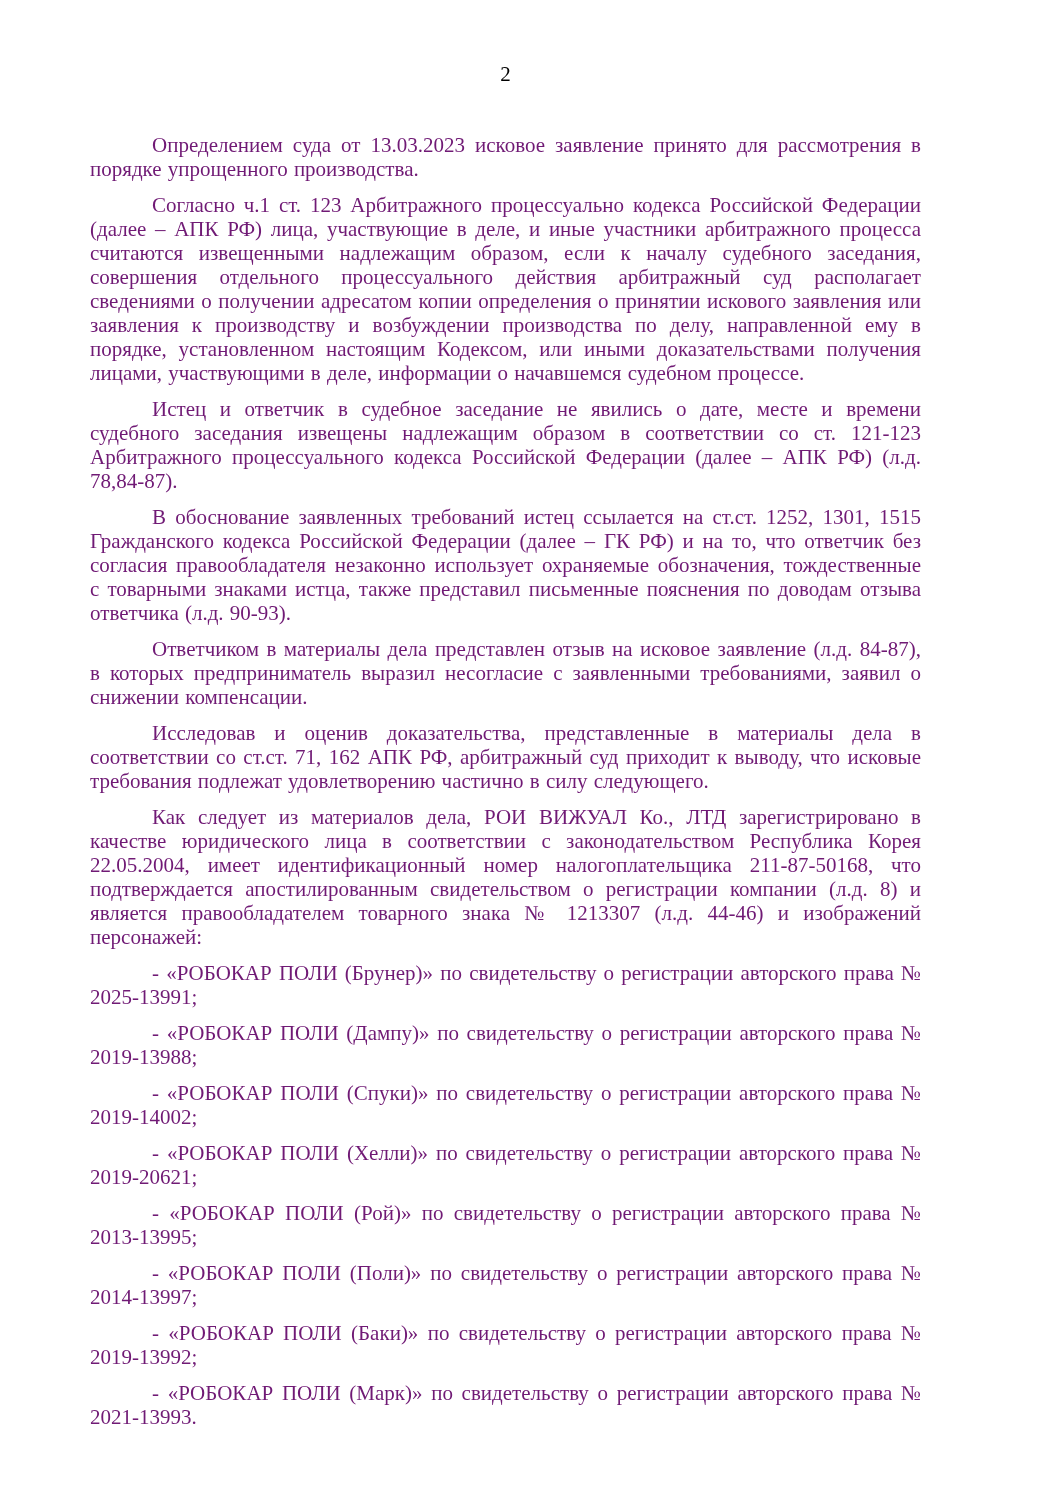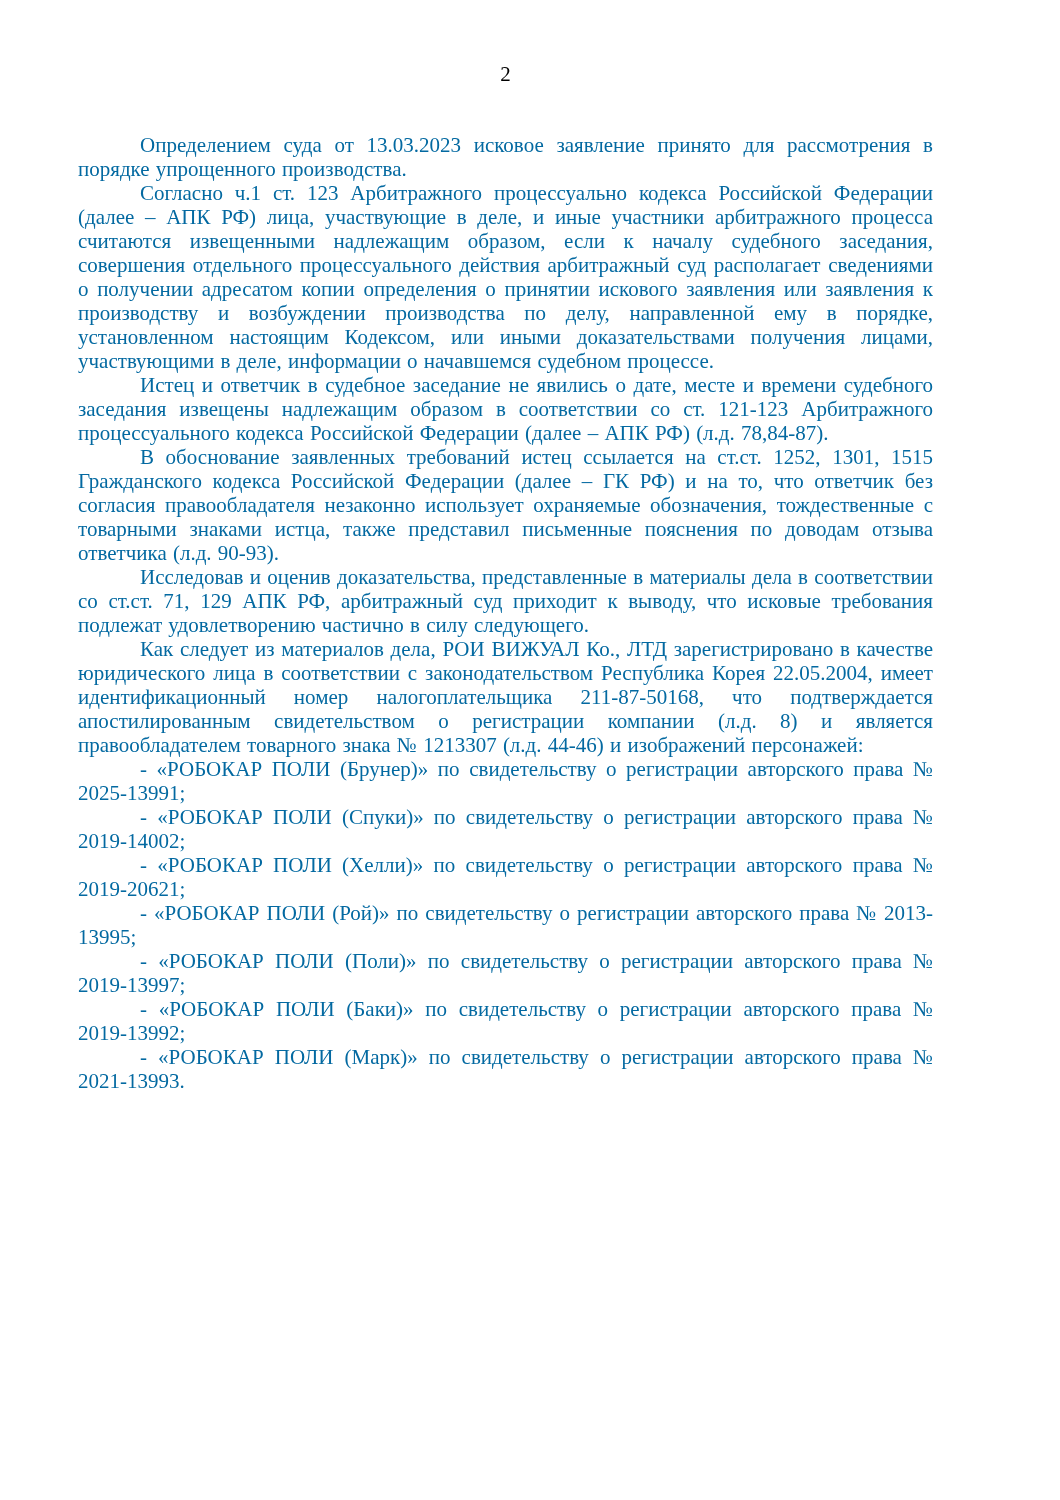--- a/index.html
+++ b/index.html
@@ -22,44 +22,46 @@
   .page-number {
     text-align: center;
     font-size: 21px;
     line-height: 24px;
     color: #000000;
   }
   .content {
     margin-top: 47px;
   }
   .content p {
-    margin: 0;
+    margin: 12px;
     padding: 0;
     font-size: 21px;
     line-height: 24px;
     text-align: justify;
     text-indent: 62px;
     word-spacing: 1px;
-    color: #0369a1;
+    color: #701a75;
   }
 </style>
 </head>
 <body>
 
 <div class="page">
   <div class="page-number">2</div>
 
   <div class="content">
     <p>Определением суда от 13.03.2023 исковое заявление принято для рассмотрения в порядке упрощенного производства.</p>
     <p>Согласно ч.1 ст. 123 Арбитражного процессуально кодекса Российской Федерации (далее – АПК РФ) лица, участвующие в деле, и иные участники арбитражного процесса считаются извещенными надлежащим образом, если к началу судебного заседания, совершения отдельного процессуального действия арбитражный суд располагает сведениями о получении адресатом копии определения о принятии искового заявления или заявления к производству и возбуждении производства по делу, направленной ему в порядке, установленном настоящим Кодексом, или иными доказательствами получения лицами, участвующими в деле, информации о начавшемся судебном процессе.</p>
     <p>Истец и ответчик в судебное заседание не явились о дате, месте и времени судебного заседания извещены надлежащим образом в соответствии со ст. 121-123 Арбитражного процессуального кодекса Российской Федерации (далее – АПК РФ) (л.д. 78,84-87).</p>
     <p>В обоснование заявленных требований истец ссылается на ст.ст. 1252, 1301, 1515 Гражданского кодекса Российской Федерации (далее – ГК РФ) и на то, что ответчик без согласия правообладателя незаконно использует охраняемые обозначения, тождественные с товарными знаками истца, также представил письменные пояснения по доводам отзыва ответчика (л.д. 90-93).</p>
-    <p>Исследовав и оценив доказательства, представленные в материалы дела в соответствии со ст.ст. 71, 129 АПК РФ, арбитражный суд приходит к выводу, что исковые требования подлежат удовлетворению частично в силу следующего.</p>
+    <p>Ответчиком в материалы дела представлен отзыв на исковое заявление (л.д. 84-87), в которых предприниматель выразил несогласие с заявленными требованиями, заявил о снижении компенсации.</p>
+    <p>Исследовав и оценив доказательства, представленные в материалы дела в соответствии со ст.ст. 71, 162 АПК РФ, арбитражный суд приходит к выводу, что исковые требования подлежат удовлетворению частично в силу следующего.</p>
     <p>Как следует из материалов дела, РОИ ВИЖУАЛ Ко., ЛТД зарегистрировано в качестве юридического лица в соответствии с законодательством Республика Корея 22.05.2004, имеет идентификационный номер налогоплательщика 211-87-50168, что подтверждается апостилированным свидетельством о регистрации компании (л.д. 8) и является правообладателем товарного знака № 1213307 (л.д. 44-46) и изображений персонажей:</p>
     <p>- «РОБОКАР ПОЛИ (Брунер)» по свидетельству о регистрации авторского права № 2025-13991;</p>
+    <p>- «РОБОКАР ПОЛИ (Дампу)» по свидетельству о регистрации авторского права № 2019-13988;</p>
     <p>- «РОБОКАР ПОЛИ (Спуки)» по свидетельству о регистрации авторского права № 2019-14002;</p>
     <p>- «РОБОКАР ПОЛИ (Хелли)» по свидетельству о регистрации авторского права № 2019-20621;</p>
     <p>- «РОБОКАР ПОЛИ (Рой)» по свидетельству о регистрации авторского права № 2013-13995;</p>
-    <p>- «РОБОКАР ПОЛИ (Поли)» по свидетельству о регистрации авторского права № 2019-13997;</p>
+    <p>- «РОБОКАР ПОЛИ (Поли)» по свидетельству о регистрации авторского права № 2014-13997;</p>
     <p>- «РОБОКАР ПОЛИ (Баки)» по свидетельству о регистрации авторского права № 2019-13992;</p>
     <p>- «РОБОКАР ПОЛИ (Марк)» по свидетельству о регистрации авторского права № 2021-13993.</p>
   </div>
 </div>
 
 </body></html>

